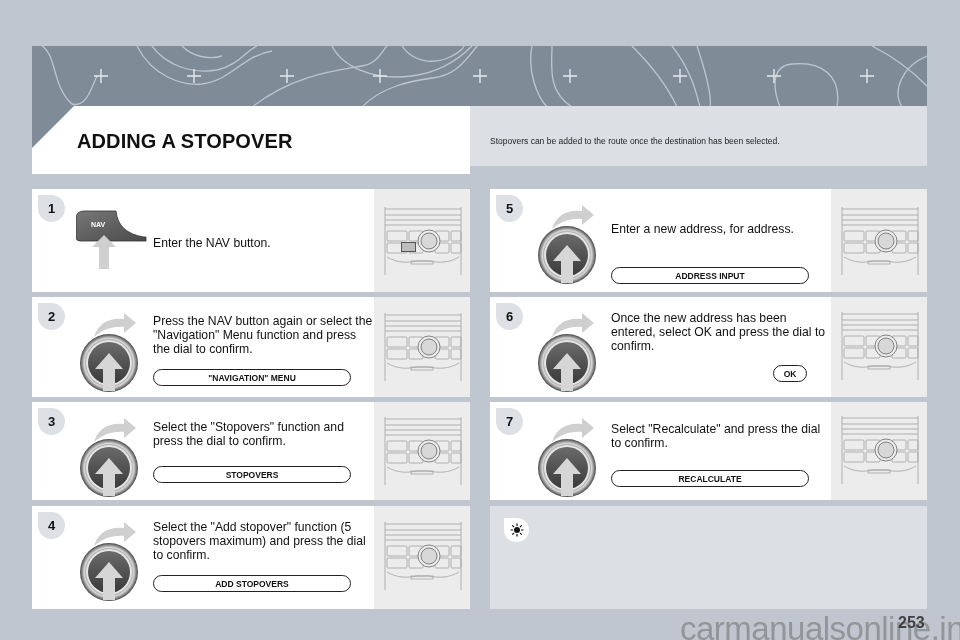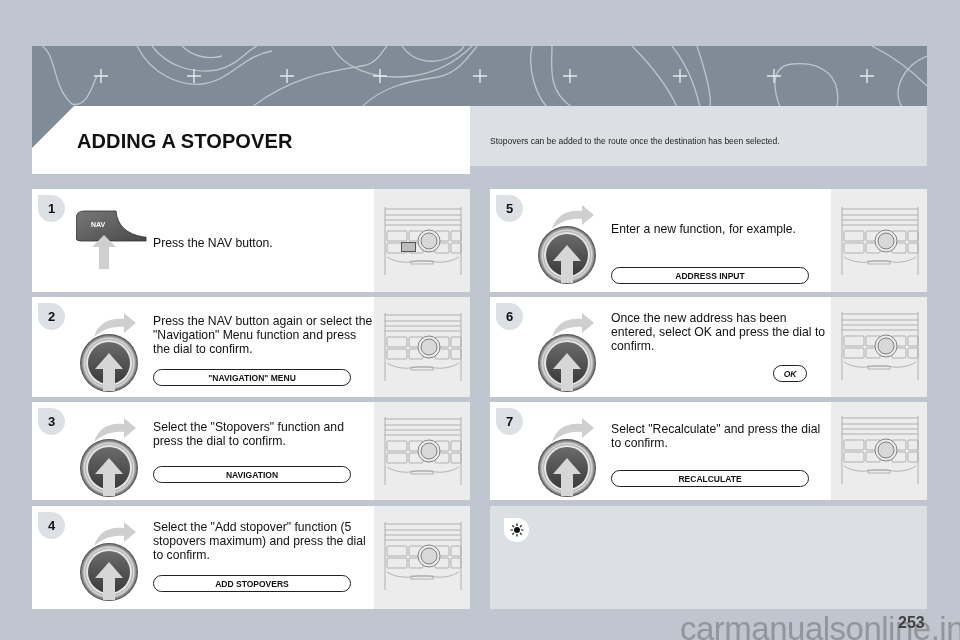--- a/index.html
+++ b/index.html
@@ -13,21 +13,21 @@
   .title-left .cut { position: absolute; left: 0; top: 0; width: 0; height: 0; border-top: 42px solid #7f8c98; border-right: 42px solid transparent; }
   .title-left h1 { position: absolute; left: 45px; top: 24px; font-size: 20px; font-weight: bold; letter-spacing: 0.1px; color: #111; }
   .title-right { position: absolute; left: 470px; top: 106px; width: 457px; height: 60px; background: #dcdfe3; }
   .title-right p { position: absolute; left: 20px; top: 30px; font-size: 8.5px; color: #222; }
 
   .panel { position: absolute; background: #fff; width: 438px; overflow: hidden; }
   .panel .illus { position: absolute; right: 0; top: 0; bottom: 0; width: 96px; background: #ececec; }
   .badge { position: absolute; left: 6px; top: 6px; width: 27px; height: 27px; background: #dde1e6; border-radius: 0 14px 14px 14px; font-weight: bold; font-size: 13px; display: flex; align-items: center; justify-content: center; color: #111; }
   .step-text { position: absolute; left: 121px; font-size: 12.2px; line-height: 14px; color: #111; }
   .pill { position: absolute; left: 121px; width: 198px; height: 17px; border: 1.5px solid #222; border-radius: 9px; font-size: 8.5px; font-weight: bold; display: flex; align-items: center; justify-content: center; background: #fff; color: #111; }
-  .pill.small { width: 34px; left: 283px; font-style: italic; }
+  .pill.small { width: 34px; left: 283px; }
   .icon-wrap { position: absolute; left: 42px; top: 0; width: 70px; height: 100px; }
 
   .tip-box { position: absolute; left: 490px; top: 506px; width: 437px; height: 103px; background: #dcdfe3; }
   .tip-icon { position: absolute; left: 14px; top: 12px; width: 25px; height: 24px; background: #fff; border-radius: 0 12px 12px 12px; display: flex; align-items: center; justify-content: center; }
   .tip-text { position: absolute; left: 45px; top: 33px; font-size: 12.2px; line-height: 14px; color: #111; width: 390px; }
 
   .page-num { position: absolute; left: 898px; top: 614px; font-size: 16px; color: #404040; font-weight: bold; text-align: right; }
   .watermark { position: absolute; left: 680px; top: 610px; font-size: 33px; color: rgba(110,110,110,0.55); letter-spacing: -0.5px; }
 </style>
 </head>
@@ -120,21 +120,21 @@
 
 <div class="panel" style="left:32px; top:189px; height:103px;">
   <div class="badge">1</div>
   <div class="icon-wrap" style="left:44px;">
     <svg width="80" height="80" viewBox="0 0 80 80">
       <path d="M0,30 Q0,22 8,22 H40 Q42,44 68,48 H70 V52 H4 Q0,52 0,48 Z" fill="url(#navFace)" stroke="#333" stroke-width="0.8"></path>
       <path d="M28,46 L40,58 L33,58 L33,80 L23,80 L23,58 L16,58 Z" fill="#cfcfcf"></path>
     </svg>
     <span style="position:absolute; left:15px; top:32px; font-size:7px; font-weight:bold; color:#fff;">NAV</span>
   </div>
-  <div class="step-text" style="top:47px;">Press the NAV button.</div>
+  <div class="step-text" style="top:47px;">Enter the NAV button.</div>
   <div class="illus">
     <svg width="90" height="80" style="position:absolute; left:3px; top:12px;">
         <use href="#radio-icon"></use>
       </svg>
     <div style="position:absolute; left:27px; top:53px; width:15px; height:10px; background:#bdbdbd; border:1px solid #555;"></div>
   </div>
 </div>
 
 <div class="panel" style="left:32px; top:297px; height:100px;">
   <div class="badge">2</div>
@@ -149,21 +149,21 @@
       </svg>
   </div>
 </div>
 
 <div class="panel" style="left:32px; top:402px; height:98px;">
   <div class="badge">3</div>
   <svg class="icon-wrap" viewBox="0 0 70 100">
       <use href="#dial-icon"></use>
     </svg>
   <div class="step-text" style="top:18px; width:220px;">Select the "Stopovers" function and press the dial to confirm.</div>
-  <div class="pill" style="top:64px;">NAVIGATION</div>
+  <div class="pill" style="top:64px;">STOPOVERS</div>
   <div class="illus">
     <svg width="90" height="80" style="position:absolute; left:3px; top:9px;">
         <use href="#radio-icon"></use>
       </svg>
   </div>
 </div>
 
 <div class="panel" style="left:32px; top:506px; height:103px;">
   <div class="badge">4</div>
   <svg class="icon-wrap" viewBox="0 0 70 100">
@@ -176,21 +176,21 @@
         <use href="#radio-icon"></use>
       </svg>
   </div>
 </div>
 
 <div class="panel" style="left:490px; top:189px; height:103px; width:437px;">
   <div class="badge">5</div>
   <svg class="icon-wrap" viewBox="0 0 70 100">
       <use href="#dial-icon"></use>
     </svg>
-  <div class="step-text" style="top:33px; width:220px;">Enter a new function, for example.</div>
+  <div class="step-text" style="top:33px; width:220px;">Enter a new address, for address.</div>
   <div class="pill" style="top:78px;">ADDRESS INPUT</div>
   <div class="illus">
     <svg width="90" height="80" style="position:absolute; left:3px; top:12px;">
         <use href="#radio-icon"></use>
       </svg>
   </div>
 </div>
 
 <div class="panel" style="left:490px; top:297px; height:100px; width:437px;">
   <div class="badge">6</div>

